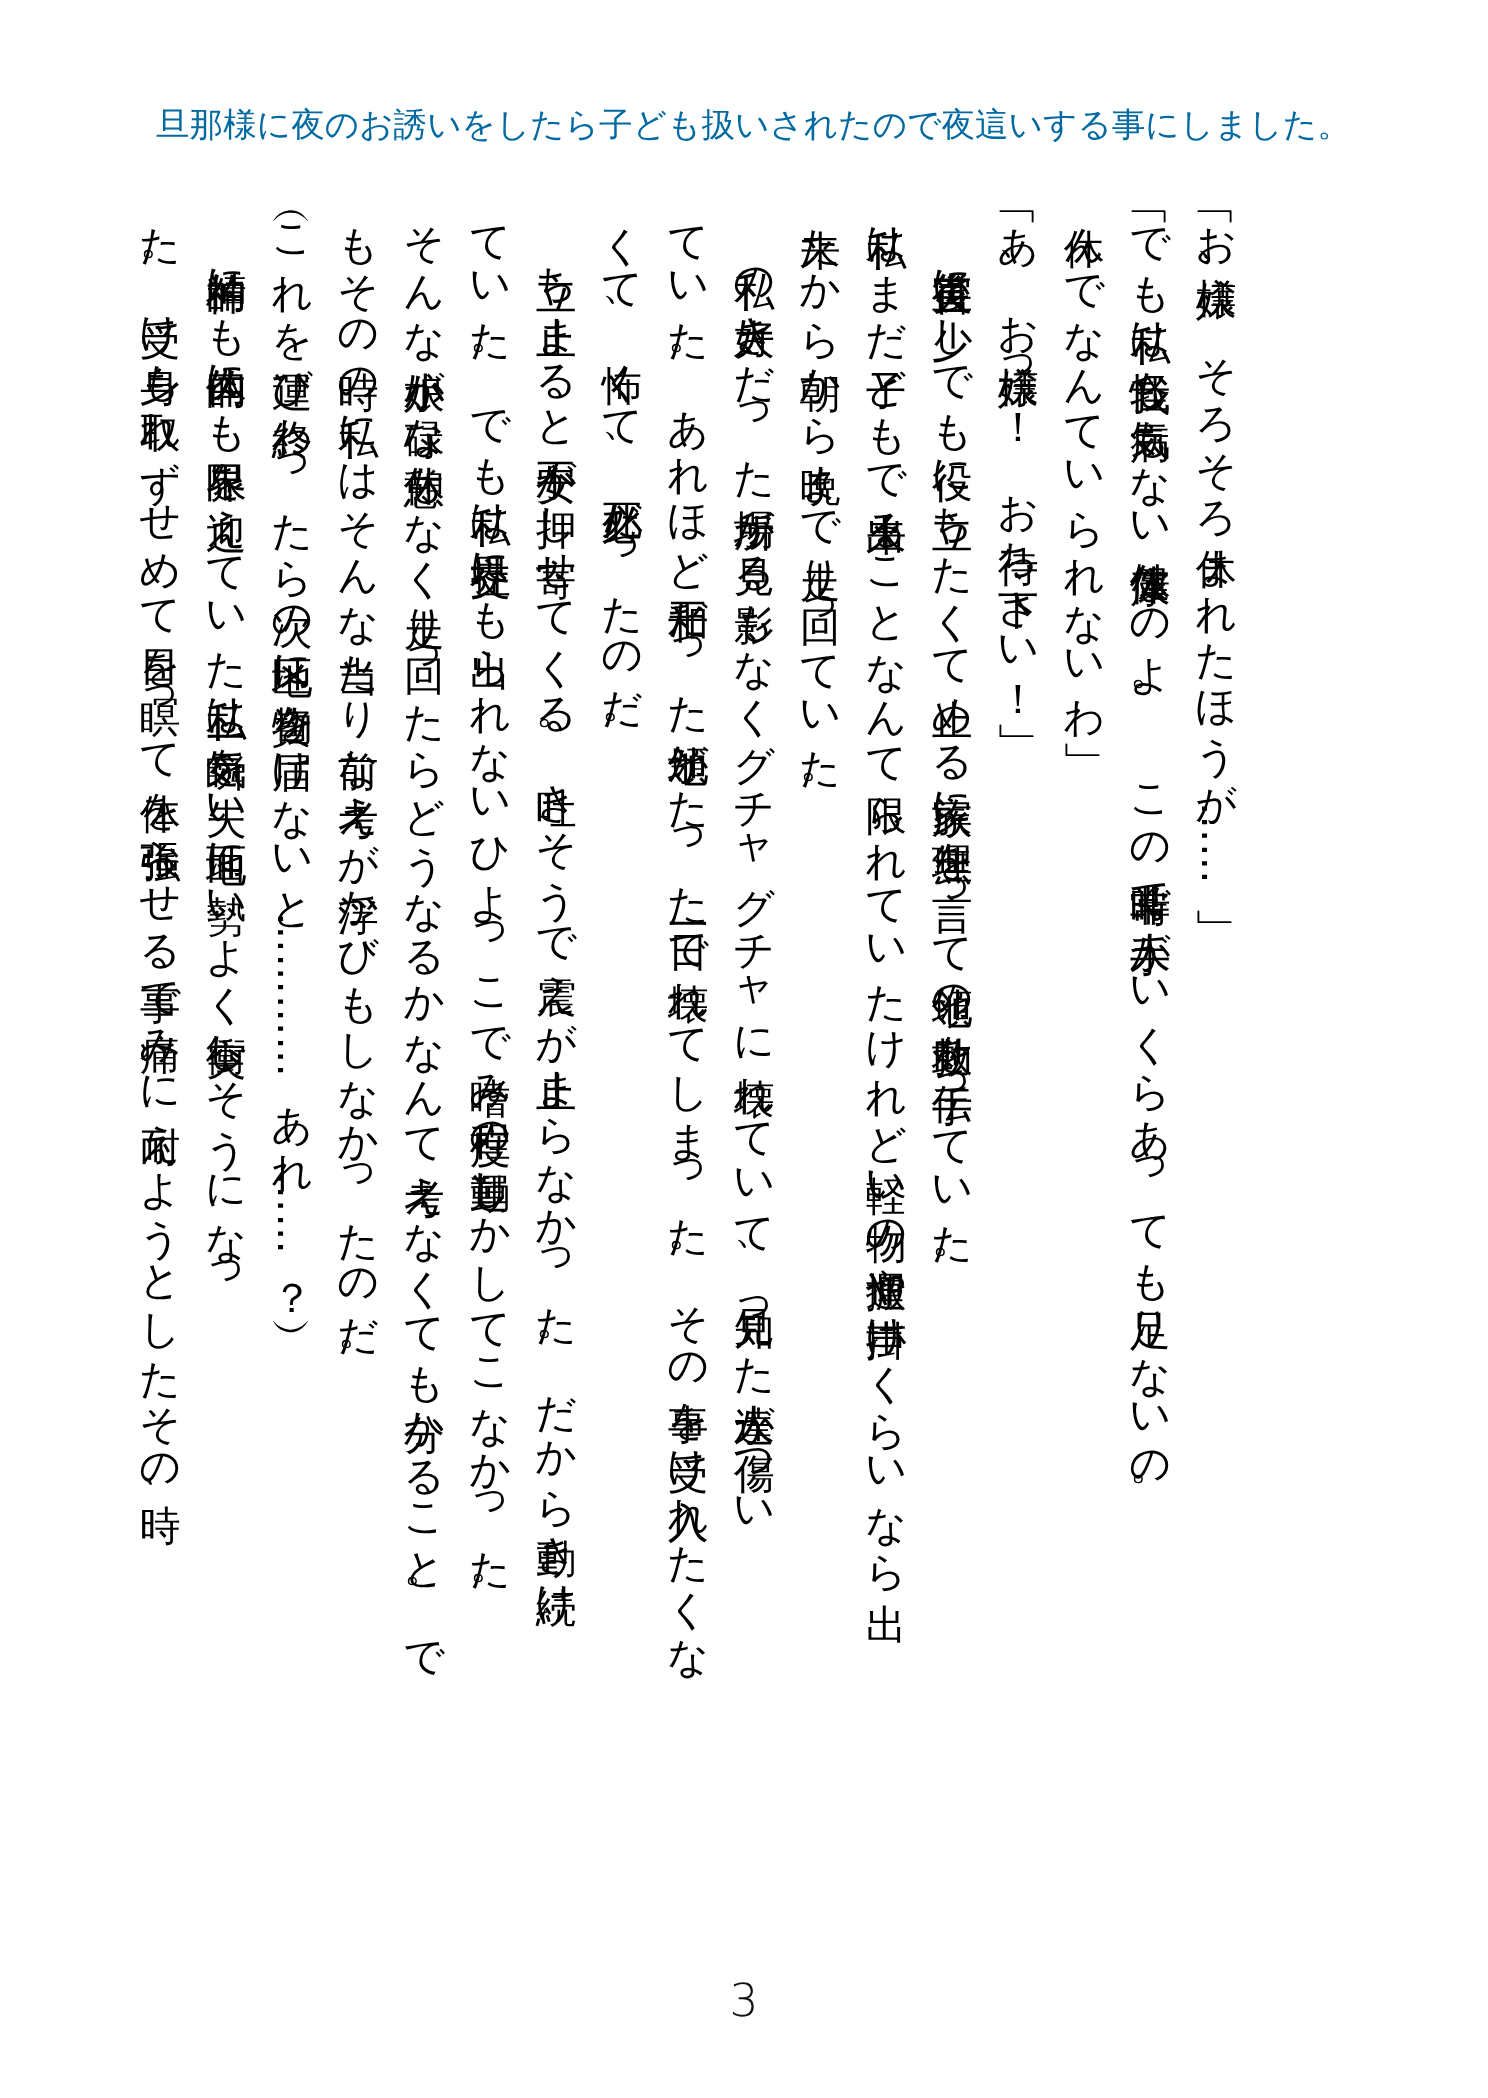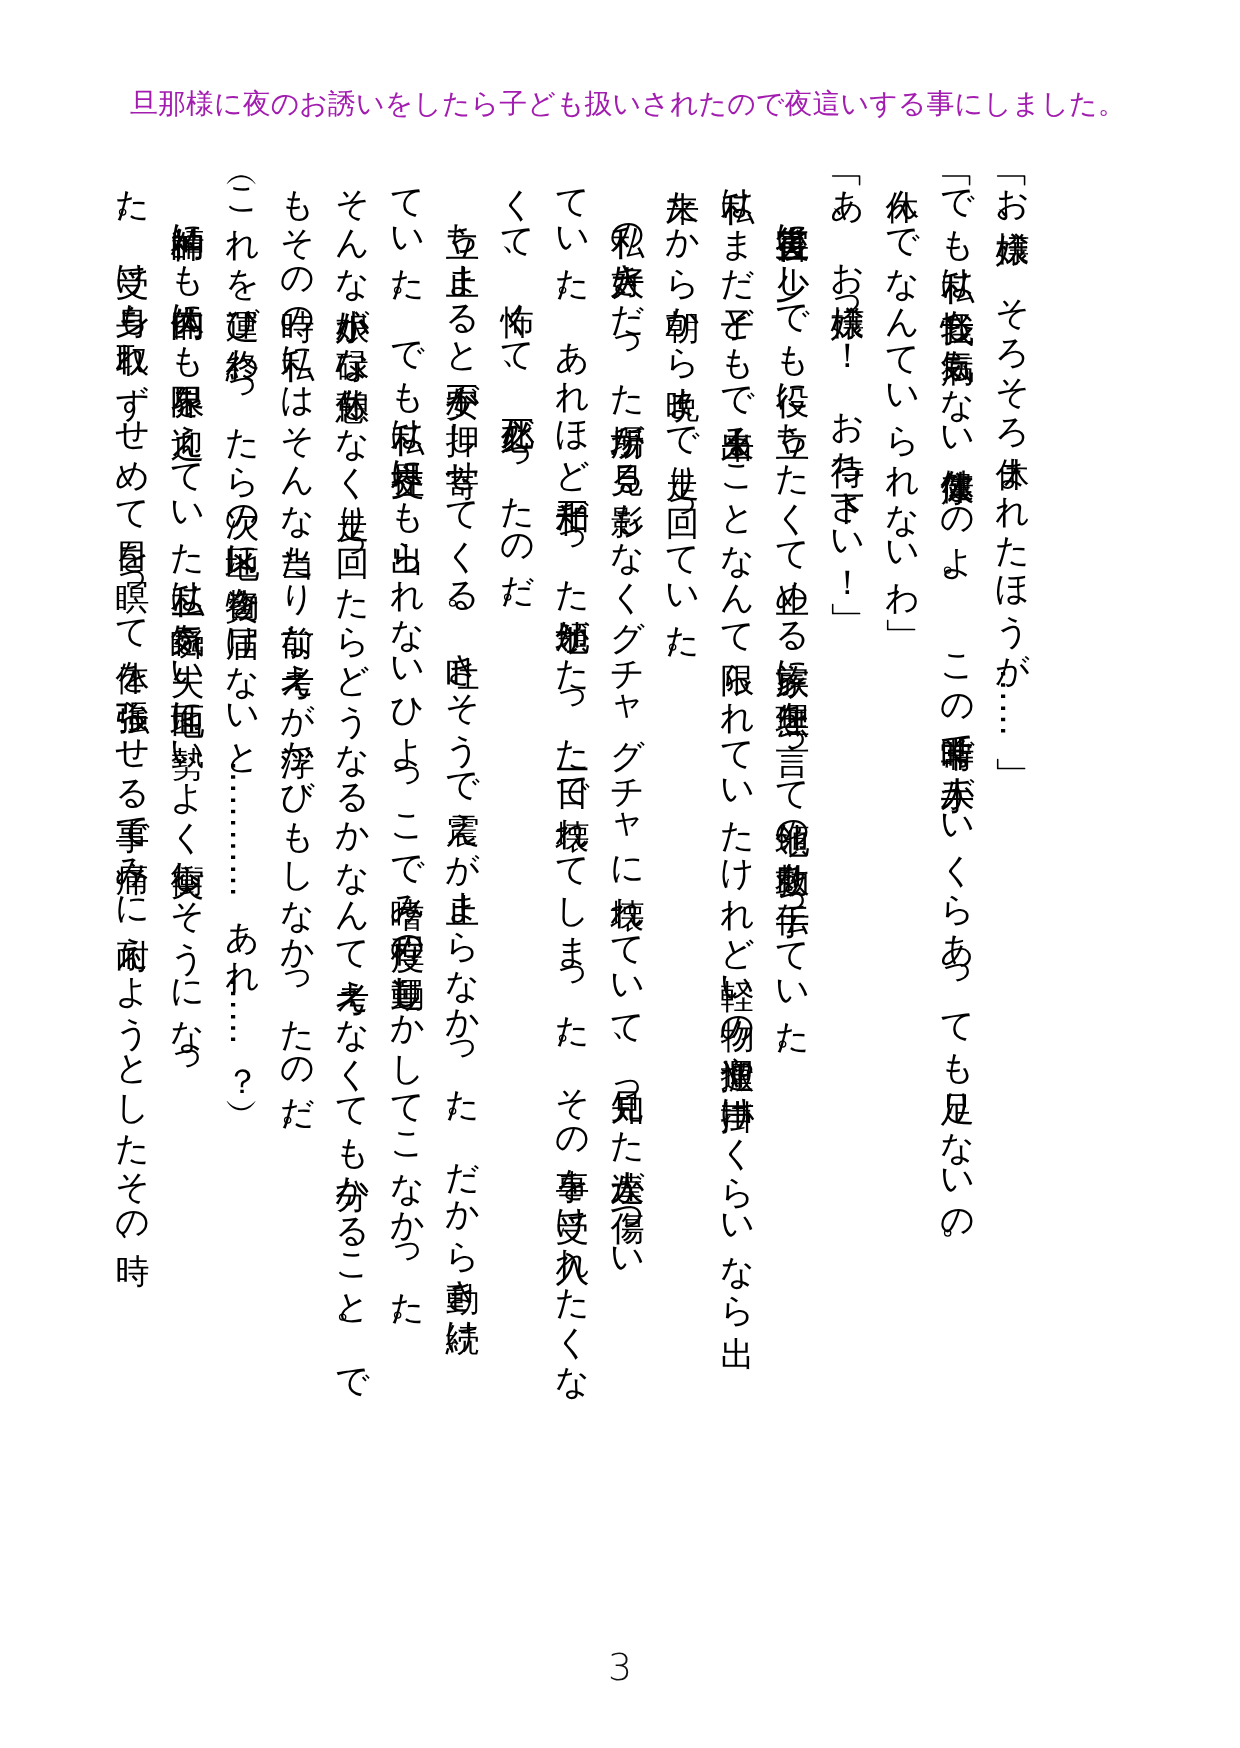--- a/index.html
+++ b/index.html
@@ -16,21 +16,21 @@
     color: #000000;
   }
   .page-title {
     position: absolute;
     top: 86px;
     left: 130px;
     font-size: 28px;
     line-height: 36px;
     letter-spacing: 0px;
     white-space: pre;
-    color: #a21caf;
+    color: #0369a1;
   }
   .vtext-block {
     position: absolute;
     top: 165px;
     right: 200px;
     height: 1500px;
     writing-mode: vertical-rl;
     text-orientation: mixed;
     font-size: 34px;
     letter-spacing: 0.5px;

